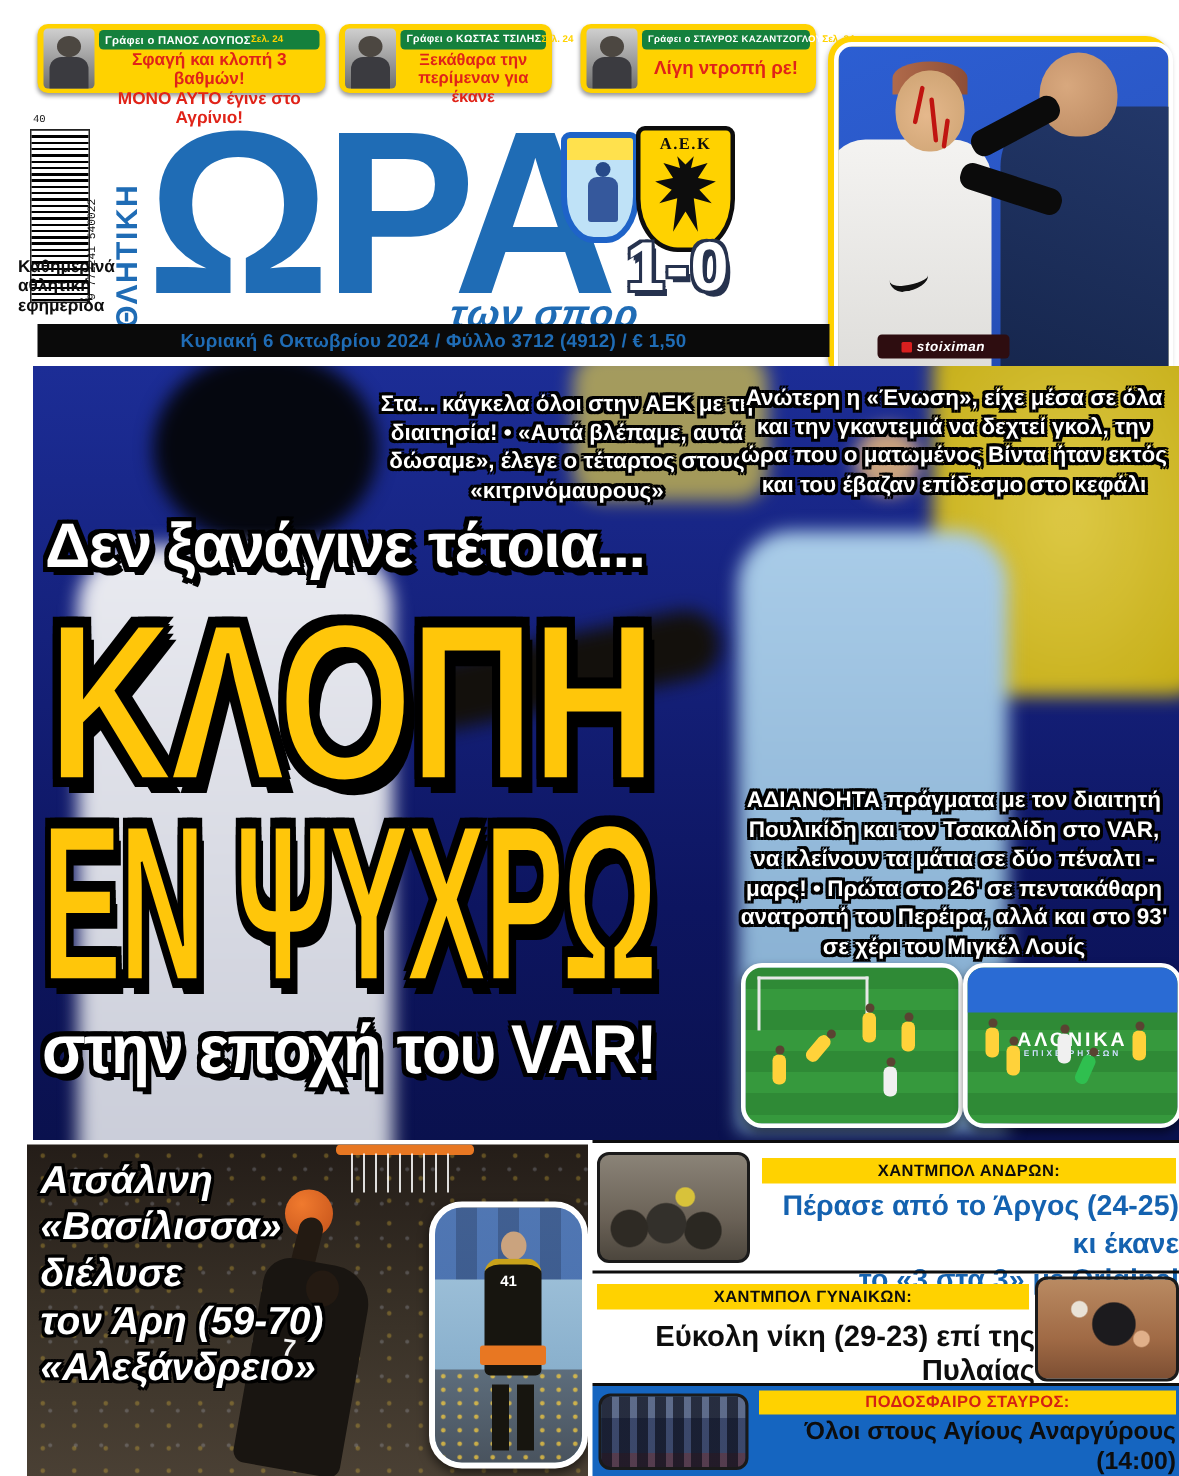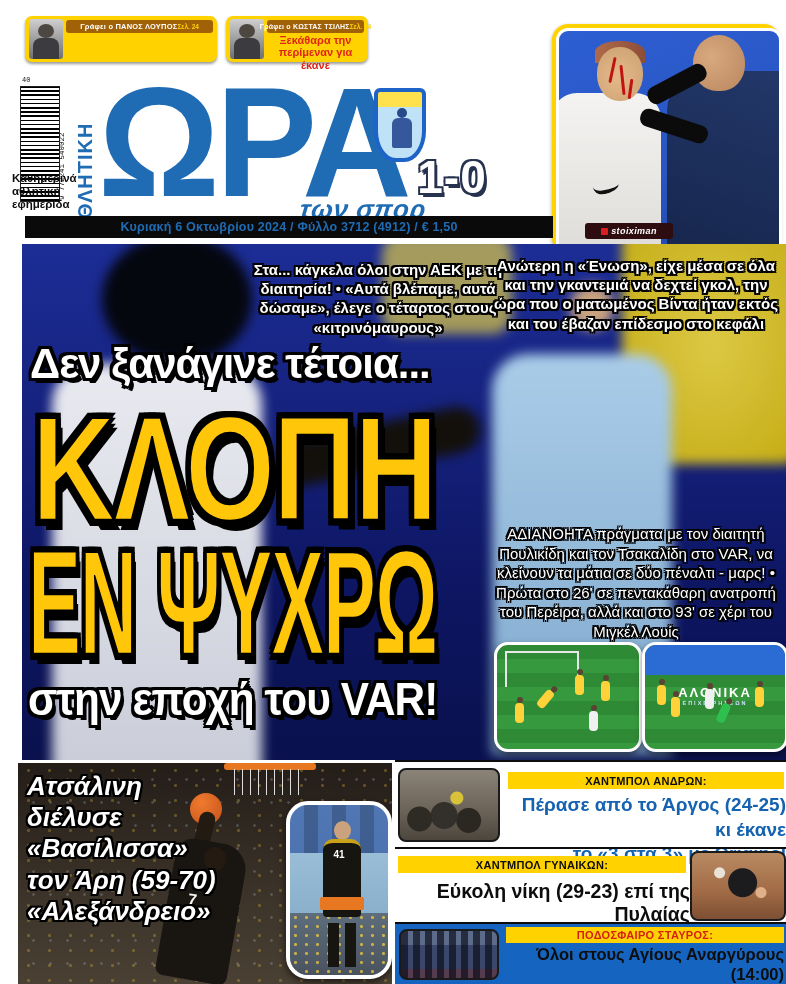--- a/index.html
+++ b/index.html
@@ -18,22 +18,22 @@
 
   
   .colbox{position:absolute;top:16px;height:46px;background:#ffd200;border-radius:7px;
           box-shadow:0 2px 3px rgba(0,0,0,.4);}
   .colbox .avatar{position:absolute;left:4px;top:3px;width:34px;height:40px;border-radius:3px;
           background:linear-gradient(180deg,#cfcfcf 0%,#9a9a9a 55%,#6f6f6f 100%);overflow:hidden;}
   .colbox .avatar:before{content:"";position:absolute;left:9px;top:5px;width:16px;height:14px;
           border-radius:50%;background:#4c4741;}
   .colbox .avatar:after{content:"";position:absolute;left:4px;top:19px;width:26px;height:22px;
           border-radius:8px 8px 0 0;background:#3b3b40;}
-  .colbox .bar{position:absolute;left:41px;top:4px;right:4px;height:13px;background:#a16207;
-          border-radius:3px;display:flex;align-items:center;justify-content:center;
+  .colbox .bar{position:absolute;left:41px;top:4px;right:4px;height:13px;background:#15803d;
+          border-radius:3px;display:flex;align-items:center;justify-content:flex-start;
           padding:0 4px;box-sizing:border-box;}
   .colbox .bar .byl{color:#fff;font-size:7.5px;font-weight:700;letter-spacing:.2px;white-space:nowrap;}
   .colbox .bar .pg{color:#ffd200;font-size:6.5px;font-weight:700;white-space:nowrap;}
   .colbox .txt{position:absolute;left:40px;top:18px;right:3px;color:#e02318;font-weight:800;
           font-size:11.5px;line-height:1.12;text-align:center;}
 
   
   .injury{position:absolute;left:552px;top:24px;width:228px;height:230px;background:#ffd200;
           border-radius:16px;padding:4px;box-sizing:border-box;box-shadow:0 2px 4px rgba(0,0,0,.35);text-align:center;}
   .injury .inner{position:relative;width:100%;height:100%;border:3px solid #fff;border-radius:12px;
@@ -100,21 +100,21 @@
           background:linear-gradient(180deg,#1c2d96 0%,#15217c 35%,#0d1560 70%,#0a114e 100%);}
   .blob{position:absolute;filter:blur(6px);}
   .kicker{color:#fff;font-weight:800;font-size:15px;line-height:1.28;text-align:center;}
   .overline{position:absolute;left:8px;top:96px;color:#fff;font-weight:900;font-size:42px;
           letter-spacing:-1px;white-space:nowrap;}
   .hl{position:absolute;color:#ffc60a;font-weight:900;line-height:.9;white-space:nowrap;}
   .hl1{left:10px;top:158px;font-size:128px;transform:scale(.9,1.16);transform-origin:left top;letter-spacing:-2px;}
   .hl2{left:6px;top:292px;font-size:128px;transform:scale(.62,1.16);transform-origin:left top;letter-spacing:-2px;}
   .subline{position:absolute;left:6px;top:428px;color:#fff;font-weight:900;font-size:46px;
           white-space:nowrap;transform:scaleX(.92);transform-origin:left top;letter-spacing:-1px;}
-  .deck{position:absolute;left:468px;top:280px;width:292px;color:#fff;font-weight:400;font-size:15px;
+  .deck{position:absolute;left:468px;top:280px;width:292px;color:#fff;font-weight:700;font-size:15px;
           line-height:1.3;text-align:center;}
   .inset{position:absolute;top:398px;width:142px;height:104px;border:3px solid #fff;border-radius:14px;
           overflow:hidden;box-shadow:0 3px 6px rgba(0,0,0,.5);
           background:repeating-linear-gradient(180deg,#2f8a36 0 14px,#36993d 14px 28px);}
   .goal{position:absolute;left:8px;top:6px;width:70px;height:34px;border:2px solid #e8e8e8;border-bottom:none;}
   .adband{position:absolute;left:0;right:0;top:0;height:30px;background:#2a6bd4;color:#fff;
           text-align:center;font-weight:800;}
   .adband .big{font-size:13px;letter-spacing:2px;line-height:15px;margin-top:40px;}
   .adband .small{font-size:5.5px;letter-spacing:2px;line-height:6px;color:#cfe0ff;}
   .player{position:absolute;width:9px;height:20px;border-radius:4px;}
@@ -191,34 +191,48 @@
 <body>
 
 <div class="page">
 
   <div class="colbox" style="left:25px;width:192px;">
     <div class="avatar"></div>
     <div class="bar">
       <span class="byl">Γράφει ο ΠΑΝΟΣ ΛΟΥΠΟΣ</span>
       <span class="pg">Σελ. 24</span>
     </div>
+    <div class="txt">
+      <span>Σφαγή και κλοπή 3 βαθμών!</span><br>
+      <span>ΜΟΝΟ ΑΥΤΟ έγινε στο Αγρίνιο!</span>
+    </div>
   </div>
 
   <div class="colbox" style="left:226px;width:142px;">
     <div class="avatar"></div>
     <div class="bar">
       <span class="byl" style="font-size:7px;">Γράφει ο ΚΩΣΤΑΣ ΤΣΙΛΗΣ</span>
       <span class="pg">Σελ. 24</span>
     </div>
     <div class="txt" style="font-size:11px;">
       <span>Ξεκάθαρα την</span><br>
       <span>περίμεναν για έκανε</span>
     </div>
   </div>
 
+  <div class="colbox" style="left:387px;width:157px;">
+    <div class="avatar"></div>
+    <div class="bar">
+      <span class="byl" style="font-size:6.4px;">Γράφει ο ΣΤΑΥΡΟΣ ΚΑΖΑΝΤΖΟΓΛΟΥ</span>
+      <span class="pg">Σελ. 24</span>
+    </div>
+    <div class="txt" style="top:22px;font-size:12.5px;">
+      <span>Λίγη ντροπή ρε!</span>
+    </div>
+  </div>
 
   <div class="injury">
     <div class="inner">
       <div class="medic-body"></div>
       <div class="medic-head"></div>
       <div class="patient-torso"></div>
       <div class="patient-hair"></div>
       <div class="patient-head"></div>
       <div class="blood" style="left:52px;top:26px;height:26px;transform:rotate(12deg);"></div>
       <div class="blood" style="left:62px;top:34px;height:30px;transform:rotate(-6deg);"></div>
@@ -235,20 +249,24 @@
   <div class="barcode-num">9 772241 540022</div>
   <div class="tagline">Καθημερινά αθλητική εφημερίδα</div>
   <div class="vtitle">ΑΘΛΗΤΙΚΗ</div>
   <div class="wra">ΩΡΑ</div>
   <div class="script-sub">των σπορ</div>
 
   <div class="crest crest-pan">
     <div class="fig-head"></div>
     <div class="fig-body"></div>
   </div>
+  <div class="crest crest-aek">
+    <div class="aek-label">Α.Ε.Κ</div>
+    <div class="eagle"></div>
+  </div>
   <div class="score">1-0</div>
 
   <div class="dateline">Κυριακή 6 Οκτωβρίου 2024 / Φύλλο 3712 (4912) / € 1,50</div>
 
   <div class="mainphoto">
 
     <div class="blob" style="left:80px;top:-10px;width:150px;height:130px;background:#05070f;border-radius:50%;"></div>
     <div class="blob" style="left:600px;top:-20px;width:180px;height:240px;background:radial-gradient(#ffe53a,#e3c400);opacity:.85;border-radius:20px;"></div>
     <div class="blob" style="left:360px;top:-10px;width:130px;height:100px;background:#ffe53a;opacity:.6;border-radius:20px;"></div>
     <div class="blob" style="left:30px;top:120px;width:210px;height:420px;background:linear-gradient(180deg,#e9eaf0,#c9ccd8);border-radius:40px 40px 0 0;"></div>
@@ -294,22 +312,22 @@
     <div class="rim"></div>
     <div class="net"></div>
     <div class="ball"></div>
     <div class="dunker-arm"></div>
     <div class="dunker"></div>
     <div class="dunker-head"></div>
     <div class="dunker-num">7</div>
 
     <div class="bb-lines">
       <div class="bb-line ol2">Ατσάλινη</div>
+      <div class="bb-line ol2">«Βασίλισσα»</div>
       <div class="bb-line ol2">διέλυσε</div>
-      <div class="bb-line ol2">«Βασίλισσα»</div>
       <div class="bb-line ol2">τον Άρη (59-70)</div>
       <div class="bb-line ol2">«Αλεξάνδρειο»</div>
     </div>
 
     <div class="bcard">
       <div class="boards"></div>
       <div class="crowdy"></div>
       <div class="phead"></div>
       <div class="ptorso"></div>
       <div class="pnum">41</div>

